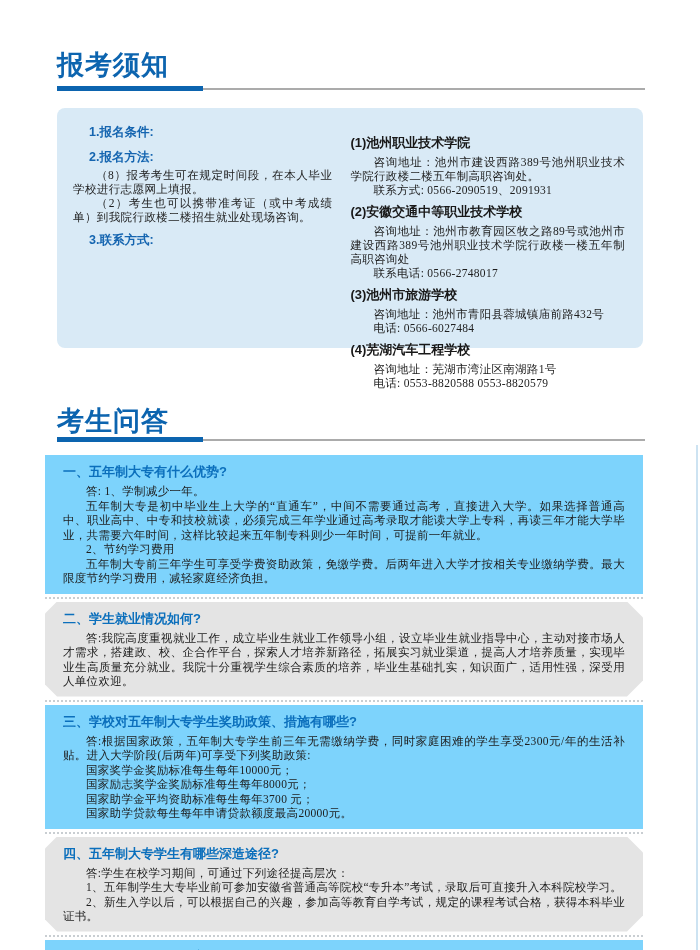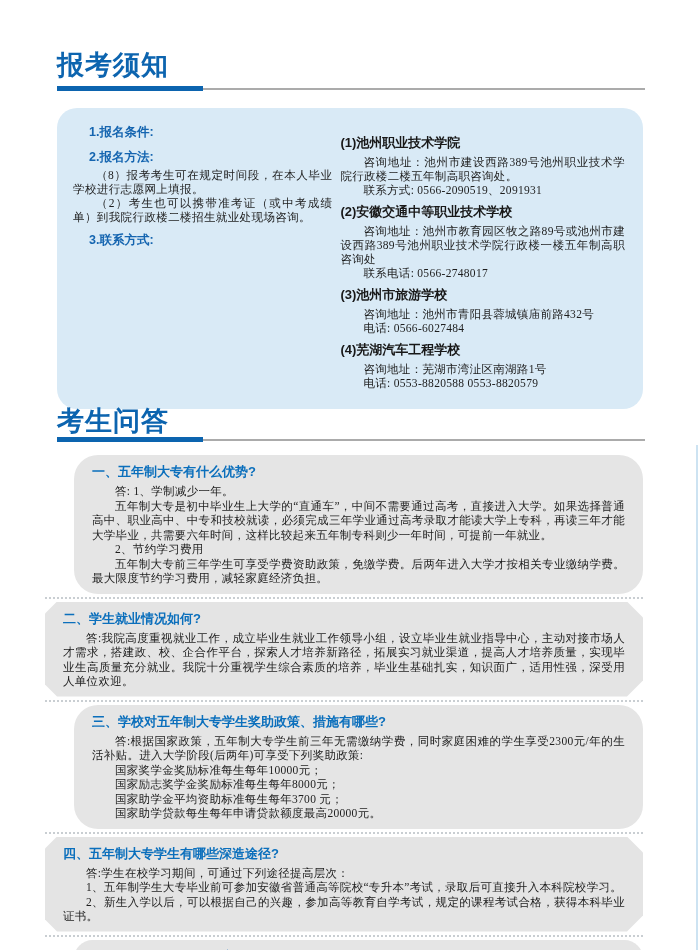--- a/index.html
+++ b/index.html
@@ -19,24 +19,24 @@
   }
   .rule{
     position:absolute;left:57px;width:588px;height:5px;
     display:flex;align-items:center;
   }
   .rule-blue{width:146px;height:5px;background:#0c64af;flex:0 0 auto;}
   .rule-gray{flex:1;height:2px;background:#ababab;}
 
   
   .notice-box{
-    position:absolute;left:57px;top:108px;width:586px;height:301px;
-    background:#d9eaf6;border-radius:20px;
+    position:absolute;left:57px;top:108px;width:586px;height:240px;
+    background:#d9eaf6;border-radius:8px;
     box-sizing:border-box;padding:12px 18px 10px 16px;
-    display:flex;gap:8px;
+    display:flex;gap:18px;
   }
   .notice-col-left{width:47%;}
   .notice-col-right{flex:1;min-width:0;}
   .blue-subhead{
     font-family:"Liberation Sans", sans-serif;
     font-weight:bold;font-size:12.5px;color:#1565b0;
     margin:8px 0 2px 16px;
   }
   .blue-subhead:first-child{margin-top:4px;}
   .body-p{
@@ -56,21 +56,21 @@
     color:#1d1d1d;
   }
 
   
   .qa-list{
     position:absolute;left:45px;top:455px;width:598px;
   }
   .qa-box{
     box-sizing:border-box;padding:6px 18px 8px;
   }
-  .qa-box.blue{background:#e5e5e5;border-radius:24px;margin-left:29px;}
+  .qa-box.blue{background:#7dd3fc;border-radius:0;}
   .qa-box.gray{
     background:#e4e4e4;
     clip-path:polygon(12px 0,calc(100% - 16px) 0,100% 16px,
                       100% calc(100% - 16px),calc(100% - 16px) 100%,
                       12px 100%,0 calc(100% - 12px),0 12px);
   }
   .qa-q{
     font-family:"Liberation Sans", sans-serif;
     font-weight:bold;font-size:13px;color:#0b6fbc;
     margin:2px 0 3px;

